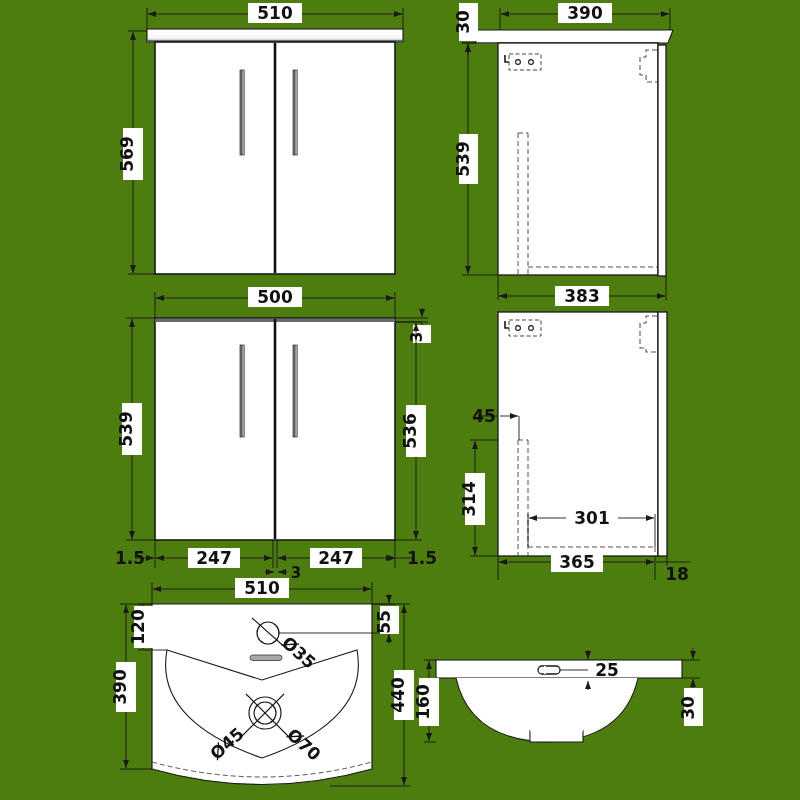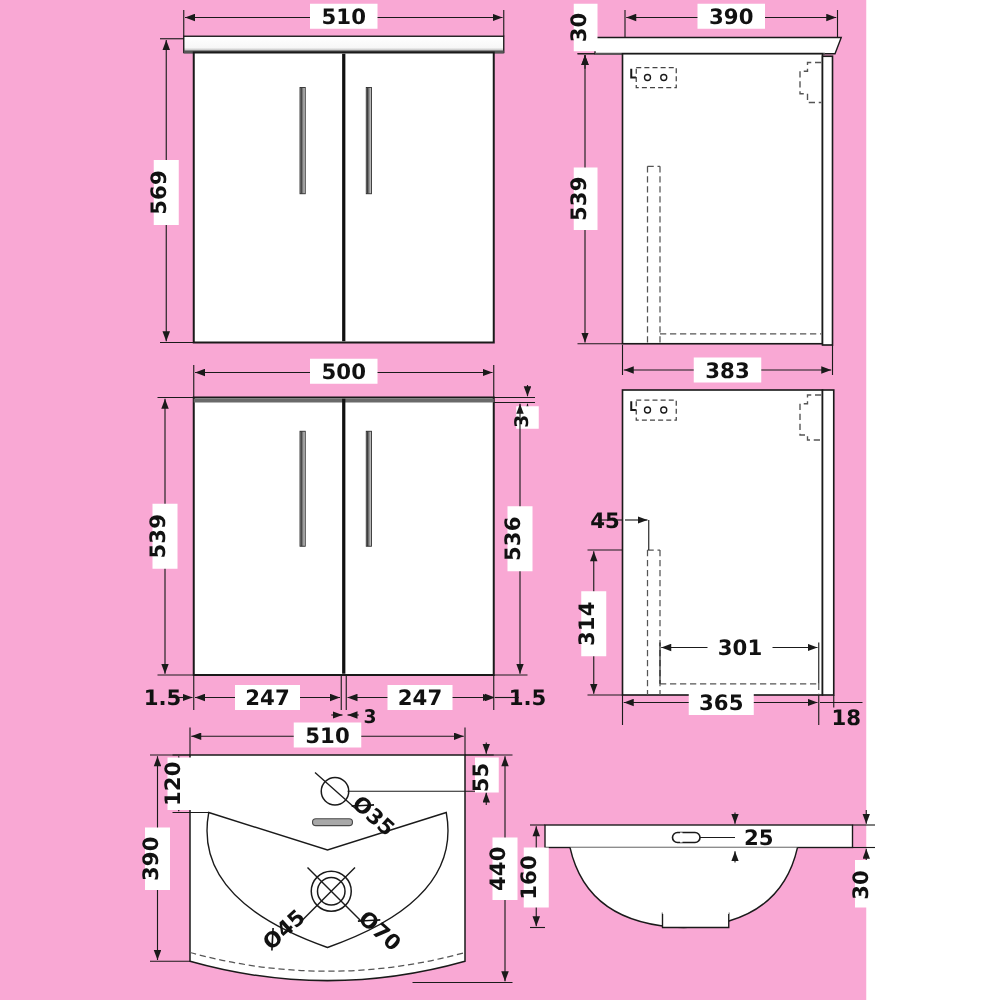--- a/index.html
+++ b/index.html
@@ -1,18 +1,18 @@
 <!DOCTYPE html>
 <html><head>
 <meta charset="utf-8">
 <style>
   html,body{margin:0;padding:0;background:#ffffff;}
   body{width:800px;height:800px;overflow:hidden;
        font-family:"DejaVu Sans","Liberation Sans",sans-serif;}
-  #sheet{position:relative;width:693px;height:800px;background:#f9a8d4;}
+  #sheet{position:relative;width:800px;height:800px;background:#4d7c0f;}
   svg{display:block;}
   .dimtxt{font-family:"DejaVu Sans","Liberation Sans",sans-serif;
           font-weight:bold;font-size:17px;fill:#111;}
   .dimtxt.sm{font-size:15px;}
 </style>
 </head>
 <body>
 
 <div id="sheet">
 <svg width="800" height="800" viewBox="0 0 800 800">

